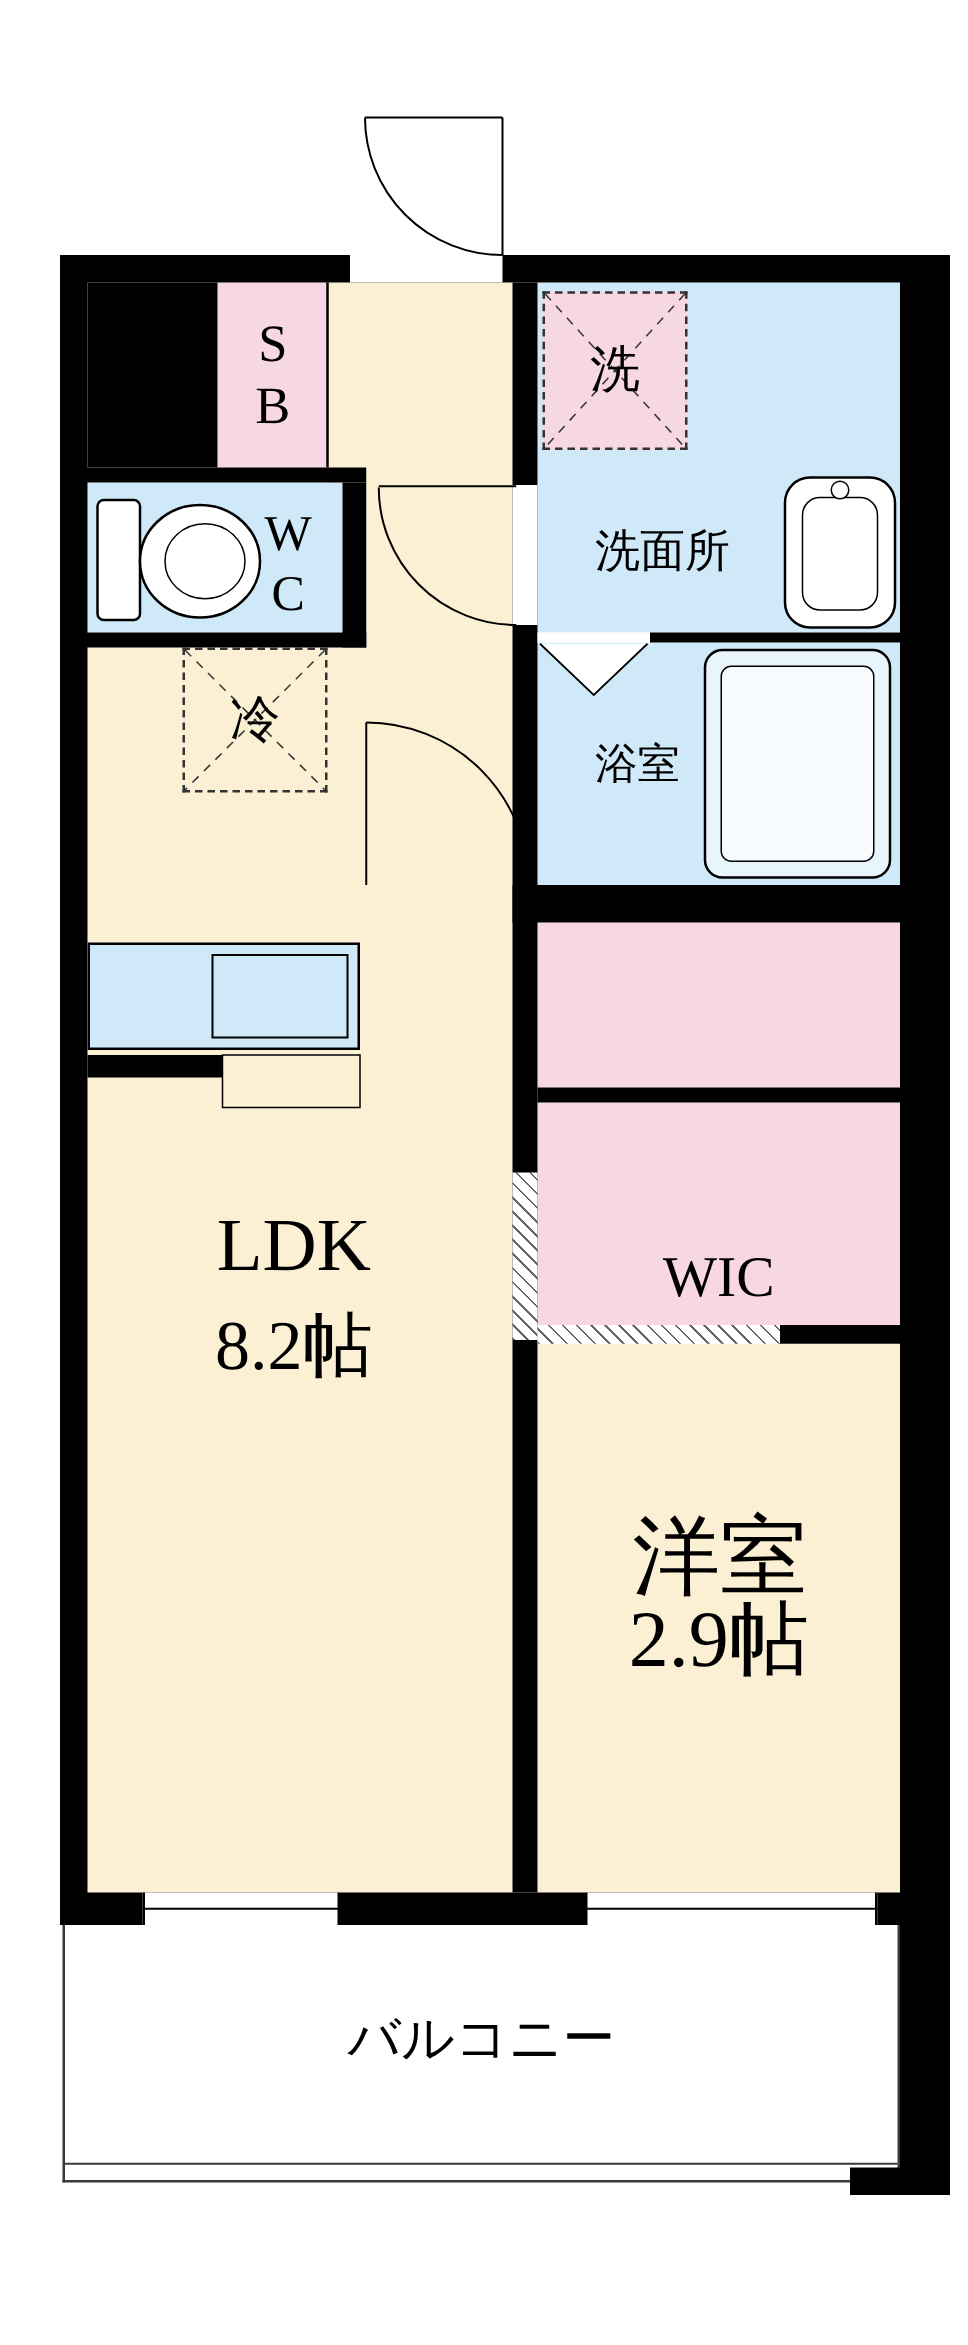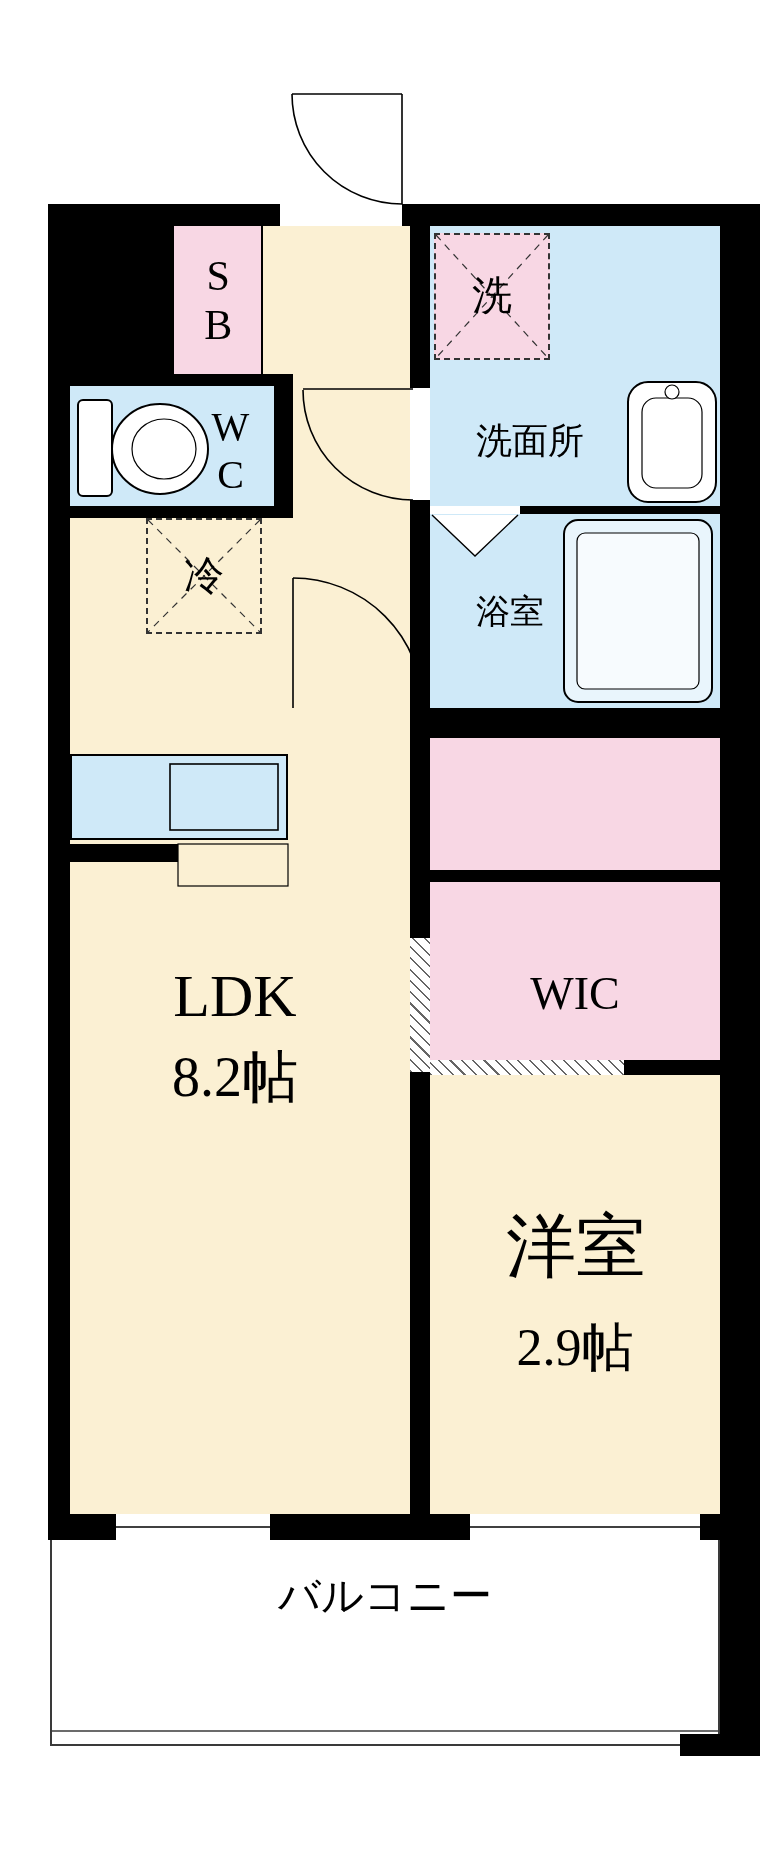--- a/index.html
+++ b/index.html
@@ -137,23 +137,23 @@
 
   <div class="lbl vtext" style="left:206px;top:390px;width:48px;height:124px;font-size:40px;">WC</div>
 
   <div class="lbl" style="left:430px;top:414px;width:200px;height:56px;font-size:36px;">洗面所</div>
 
   <div class="lbl" style="left:146px;top:548px;width:116px;height:56px;font-size:40px;">冷</div>
 
   <div class="lbl" style="left:434px;top:584px;width:152px;height:56px;font-size:34px;">浴室</div>
 
 
-  <div class="lbl" style="left:430px;top:964px;width:290px;height:60px;font-size:46px;">WIC</div>
+  <div class="lbl" style="left:430px;top:992px;width:290px;height:60px;font-size:46px;">WIC</div>
 
   <div class="lbl" style="left:90px;top:956px;width:290px;height:80px;font-size:60px;">LDK</div>
   <div class="lbl" style="left:90px;top:1040px;width:290px;height:76px;font-size:56px;">8.2帖</div>
 
   <div class="lbl" style="left:430px;top:1210px;width:292px;height:74px;font-size:70px;">洋室</div>
-  <div class="lbl" style="left:430px;top:1312px;width:290px;height:72px;font-size:52px;">2.9帖</div>
+  <div class="lbl" style="left:430px;top:1276px;width:290px;height:72px;font-size:64px;">2.9帖</div>
 
-  <div class="lbl" style="left:120px;top:1568px;width:530px;height:56px;font-size:42px;">バルコニー</div>
+  <div class="lbl" style="left:120px;top:1604px;width:530px;height:56px;font-size:42px;">バルコニー</div>
 
 </div>
 
 </body></html>

